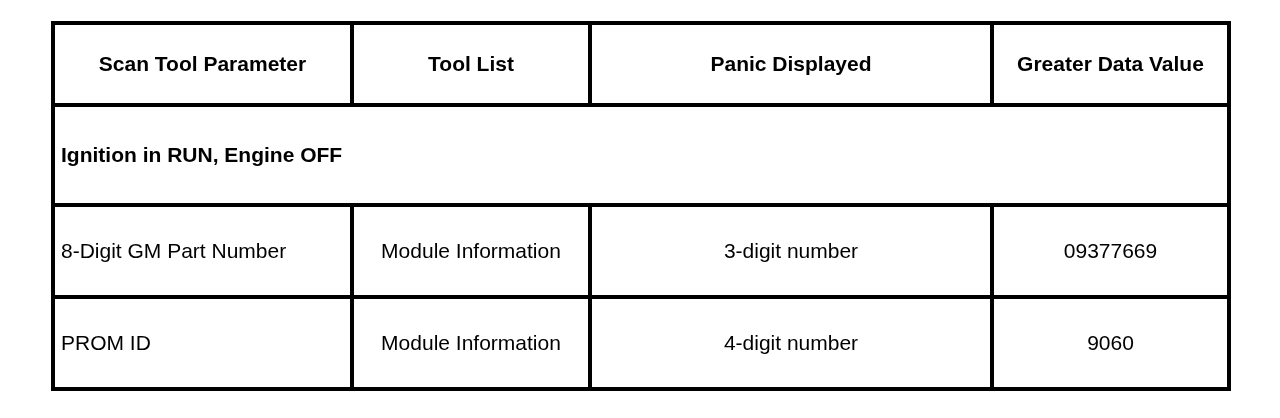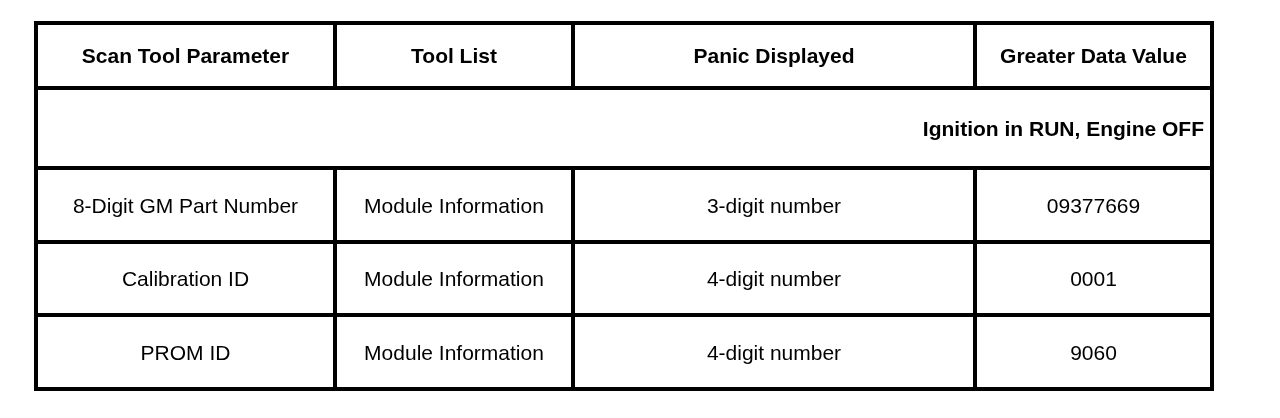--- a/index.html
+++ b/index.html
@@ -10,21 +10,21 @@
   body {
     width: 1280px;
     height: 418px;
     overflow: hidden;
     font-family: "Liberation Sans", sans-serif;
     color: #000000;
   }
 
   #table-wrap {
     position: absolute;
-    left: 34px;
+    left: 51px;
     top: 21px;
     width: 1176px;
     height: 370px;
   }
 
   table.scan-table {
     width: 1176px;
     height: 370px;
     border-collapse: collapse;
     table-layout: fixed;
@@ -32,38 +32,37 @@
   }
 
   table.scan-table td {
     border: 4px solid #000000;
     background: #ffffff;
     padding: 0 6px;
     font-size: 21px;
     line-height: 1.0;
     white-space: nowrap;
     overflow: hidden;
-    text-align: center;
   }
 
   
   col.c1 { width: 299px; }
   col.c2 { width: 238px; }
   col.c3 { width: 402px; }
   col.c4 { width: 237px; }
 
   tr.header-row td {
     font-weight: bold;
     text-align: center;
     height: 36px;
   }
 
   tr.section-row td {
     font-weight: bold;
-    text-align: right;
+    text-align: left;
     height: 45px;
   }
 
   tr.data-row td {
     height: 41px;
     font-weight: normal;
   }
 
   td.param-cell {
     text-align: left;
@@ -96,26 +95,20 @@
         <td colspan="4">Ignition in RUN, Engine OFF</td>
       </tr>
 
       <tr class="data-row">
         <td class="param-cell">8-Digit GM Part Number</td>
         <td class="center-cell">Module Information</td>
         <td class="center-cell">3-digit number</td>
         <td class="center-cell">09377669</td>
       </tr>
 
-      <tr class="data-row">
-        <td class="param-cell">Calibration ID</td>
-        <td class="center-cell">Module Information</td>
-        <td class="center-cell">4-digit number</td>
-        <td class="center-cell">0001</td>
-      </tr>
 
 
 
 
 
       <tr class="data-row">
         <td class="param-cell">PROM ID</td>
         <td class="center-cell">Module Information</td>
         <td class="center-cell">4-digit number</td>
         <td class="center-cell">9060</td>

